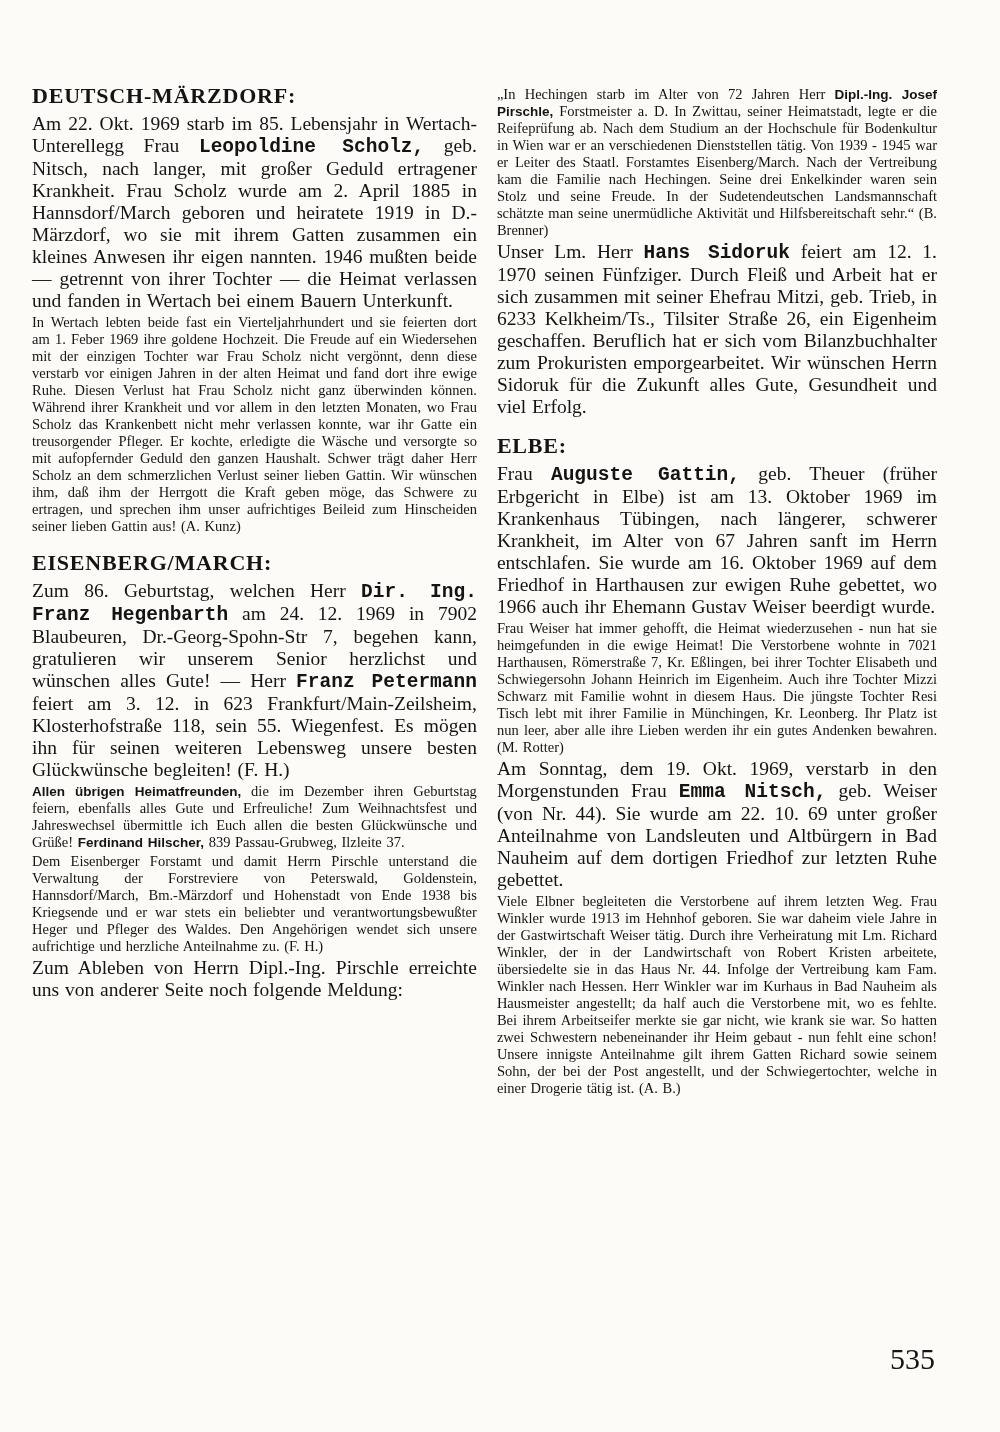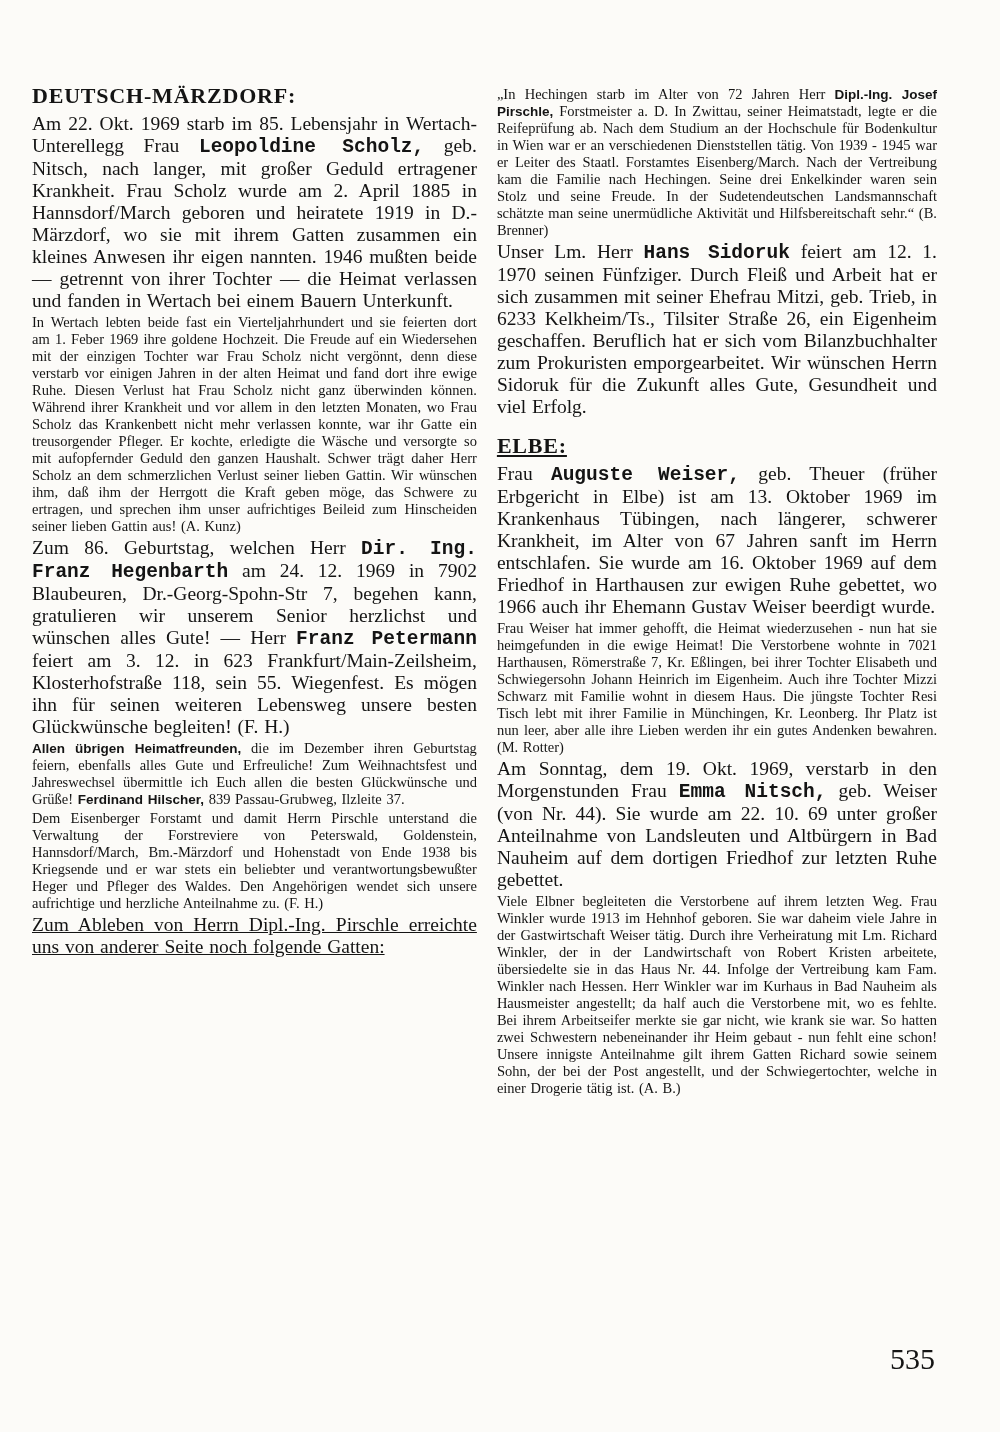--- a/index.html
+++ b/index.html
@@ -59,53 +59,54 @@
     font-family: Liberation Mono, monospace;
     font-weight: bold;
   }
   p.small b {
     font-family: "Liberation Sans", sans-serif;
     font-weight: bold;
     font-size: 13.5px;
   }
   .mt-sm { margin-top: 8px; }
   .mt-md { margin-top: 12px; }
-  .mt-lg { margin-top: 20px; text-decoration: underline; }
+  .mt-lg { margin-top: 20px; }
   .page-number {
     position: absolute;
     top: 1342px;
     right: 25px;
     font-size: 30px;
     font-family: "Liberation Serif", serif;
     color: #141414;
   }
 </style>
 </head>
 <body>
 
 <div class="page">
   <div class="columns">
 
     <div class="col left">
       <h2 class="heading first">DEUTSCH-MÄRZDORF:</h2>
       <p class="body">Am 22. Okt. 1969 starb im 85. Lebensjahr in Wertach-Unterellegg Frau <b>Leopoldine Scholz,</b> geb. Nitsch, nach langer, mit großer Geduld ertragener Krankheit. Frau Scholz wurde am 2. April 1885 in Hannsdorf/March geboren und heiratete 1919 in D.-Märzdorf, wo sie mit ihrem Gatten zusammen ein kleines Anwesen ihr eigen nannten. 1946 mußten beide — getrennt von ihrer Tochter — die Heimat verlassen und fanden in Wertach bei einem Bauern Unterkunft.</p>
       <p class="small">In Wertach lebten beide fast ein Vierteljahrhundert und sie feierten dort am 1. Feber 1969 ihre goldene Hochzeit. Die Freude auf ein Wiedersehen mit der einzigen Tochter war Frau Scholz nicht vergönnt, denn diese verstarb vor einigen Jahren in der alten Heimat und fand dort ihre ewige Ruhe. Diesen Verlust hat Frau Scholz nicht ganz überwinden können. Während ihrer Krankheit und vor allem in den letzten Monaten, wo Frau Scholz das Krankenbett nicht mehr verlassen konnte, war ihr Gatte ein treusorgender Pfleger. Er kochte, erledigte die Wäsche und versorgte so mit aufopfernder Geduld den ganzen Haushalt. Schwer trägt daher Herr Scholz an dem schmerzlichen Verlust seiner lieben Gattin. Wir wünschen ihm, daß ihm der Herrgott die Kraft geben möge, das Schwere zu ertragen, und sprechen ihm unser aufrichtiges Beileid zum Hinscheiden seiner lieben Gattin aus! (A. Kunz)</p>
 
+      <h2 class="heading">EISENBERG/MARCH:</h2>
       <p class="body">Zum 86. Geburtstag, welchen Herr <b>Dir. Ing. Franz Hegenbarth</b> am 24. 12. 1969 in 7902 Blaubeuren, Dr.-Georg-Spohn-Str 7, begehen kann, gratulieren wir unserem Senior herzlichst und wünschen alles Gute! — Herr <b>Franz Petermann</b> feiert am 3. 12. in 623 Frankfurt/Main-Zeilsheim, Klosterhofstraße 118, sein 55. Wiegenfest. Es mögen ihn für seinen weiteren Lebensweg unsere besten Glückwünsche begleiten! (F. H.)</p>
       <p class="small"><b>Allen übrigen Heimatfreunden,</b> die im Dezember ihren Geburtstag feiern, ebenfalls alles Gute und Erfreuliche! Zum Weihnachtsfest und Jahreswechsel übermittle ich Euch allen die besten Glückwünsche und Grüße! <b>Ferdinand Hilscher,</b> 839 Passau-Grubweg, Ilzleite 37.</p>
       <p class="small">Dem Eisenberger Forstamt und damit Herrn Pirschle unterstand die Verwaltung der Forstreviere von Peterswald, Goldenstein, Hannsdorf/March, Bm.-Märzdorf und Hohenstadt von Ende 1938 bis Kriegsende und er war stets ein beliebter und verantwortungsbewußter Heger und Pfleger des Waldes. Den Angehörigen wendet sich unsere aufrichtige und herzliche Anteilnahme zu. (F. H.)</p>
-      <p class="body mt-lg">Zum Ableben von Herrn Dipl.-Ing. Pirschle erreichte uns von anderer Seite noch folgende Gatten:</p>
+      <p class="body mt-lg">Zum Ableben von Herrn Dipl.-Ing. Pirschle erreichte uns von anderer Seite noch folgende Meldung:</p>
     </div>
 
     <div class="col right">
       <p class="small">„In Hechingen starb im Alter von 72 Jahren Herr <b>Dipl.-Ing. Josef Pirschle,</b> Forstmeister a. D. In Zwittau, seiner Heimatstadt, legte er die Reifeprüfung ab. Nach dem Studium an der Hochschule für Bodenkultur in Wien war er an verschiedenen Dienststellen tätig. Von 1939 - 1945 war er Leiter des Staatl. Forstamtes Eisenberg/March. Nach der Vertreibung kam die Familie nach Hechingen. Seine drei Enkelkinder waren sein Stolz und seine Freude. In der Sudetendeutschen Landsmannschaft schätzte man seine unermüdliche Aktivität und Hilfsbereitschaft sehr.“ (B. Brenner)</p>
       <p class="body mt-sm">Unser Lm. Herr <b>Hans Sidoruk</b> feiert am 12. 1. 1970 seinen Fünfziger. Durch Fleiß und Arbeit hat er sich zusammen mit seiner Ehefrau Mitzi, geb. Trieb, in 6233 Kelkheim/Ts., Tilsiter Straße 26, ein Eigenheim geschaffen. Beruflich hat er sich vom Bilanzbuchhalter zum Prokuristen emporgearbeitet. Wir wünschen Herrn Sidoruk für die Zukunft alles Gute, Gesundheit und viel Erfolg.</p>
 
       <h2 class="heading mt-lg">ELBE:</h2>
-      <p class="body">Frau <b>Auguste Weiser,</b> geb. Theuer (früher Erbgericht in Elbe) ist am 13. Oktober 1969 im Krankenhaus Tübingen, nach längerer, schwerer Krankheit, im Alter von 67 Jahren sanft im Herrn entschlafen. Sie wurde am 16. Oktober 1969 auf dem Friedhof in Harthausen zur ewigen Ruhe gebettet, wo 1966 auch ihr Ehemann Gustav Weiser beerdigt wurde.</p>
+      <p class="body">Frau <b>Auguste Gattin,</b> geb. Theuer (früher Erbgericht in Elbe) ist am 13. Oktober 1969 im Krankenhaus Tübingen, nach längerer, schwerer Krankheit, im Alter von 67 Jahren sanft im Herrn entschlafen. Sie wurde am 16. Oktober 1969 auf dem Friedhof in Harthausen zur ewigen Ruhe gebettet, wo 1966 auch ihr Ehemann Gustav Weiser beerdigt wurde.</p>
       <p class="small mt-sm">Frau Weiser hat immer gehofft, die Heimat wiederzusehen - nun hat sie heimgefunden in die ewige Heimat! Die Verstorbene wohnte in 7021 Harthausen, Römerstraße 7, Kr. Eßlingen, bei ihrer Tochter Elisabeth und Schwiegersohn Johann Heinrich im Eigenheim. Auch ihre Tochter Mizzi Schwarz mit Familie wohnt in diesem Haus. Die jüngste Tochter Resi Tisch lebt mit ihrer Familie in Münchingen, Kr. Leonberg. Ihr Platz ist nun leer, aber alle ihre Lieben werden ihr ein gutes Andenken bewahren. (M. Rotter)</p>
       <p class="body mt-md">Am Sonntag, dem 19. Okt. 1969, verstarb in den Morgenstunden Frau <b>Emma Nitsch,</b> geb. Weiser (von Nr. 44). Sie wurde am 22. 10. 69 unter großer Anteilnahme von Landsleuten und Altbürgern in Bad Nauheim auf dem dortigen Friedhof zur letzten Ruhe gebettet.</p>
       <p class="small mt-md">Viele Elbner begleiteten die Verstorbene auf ihrem letzten Weg. Frau Winkler wurde 1913 im Hehnhof geboren. Sie war daheim viele Jahre in der Gastwirtschaft Weiser tätig. Durch ihre Verheiratung mit Lm. Richard Winkler, der in der Landwirtschaft von Robert Kristen arbeitete, übersiedelte sie in das Haus Nr. 44. Infolge der Vertreibung kam Fam. Winkler nach Hessen. Herr Winkler war im Kurhaus in Bad Nauheim als Hausmeister angestellt; da half auch die Verstorbene mit, wo es fehlte. Bei ihrem Arbeitseifer merkte sie gar nicht, wie krank sie war. So hatten zwei Schwestern nebeneinander ihr Heim gebaut - nun fehlt eine schon! Unsere innigste Anteilnahme gilt ihrem Gatten Richard sowie seinem Sohn, der bei der Post angestellt, und der Schwiegertochter, welche in einer Drogerie tätig ist. (A. B.)</p>
     </div>
 
   </div>
 
   <div class="page-number">535</div>
 </div>
 

